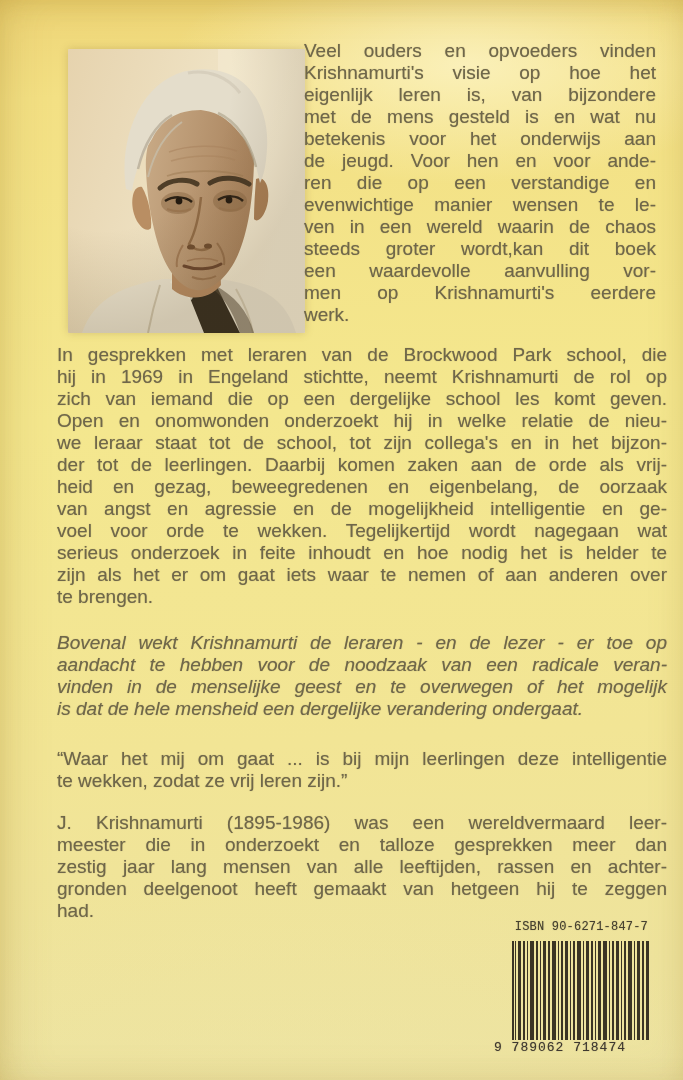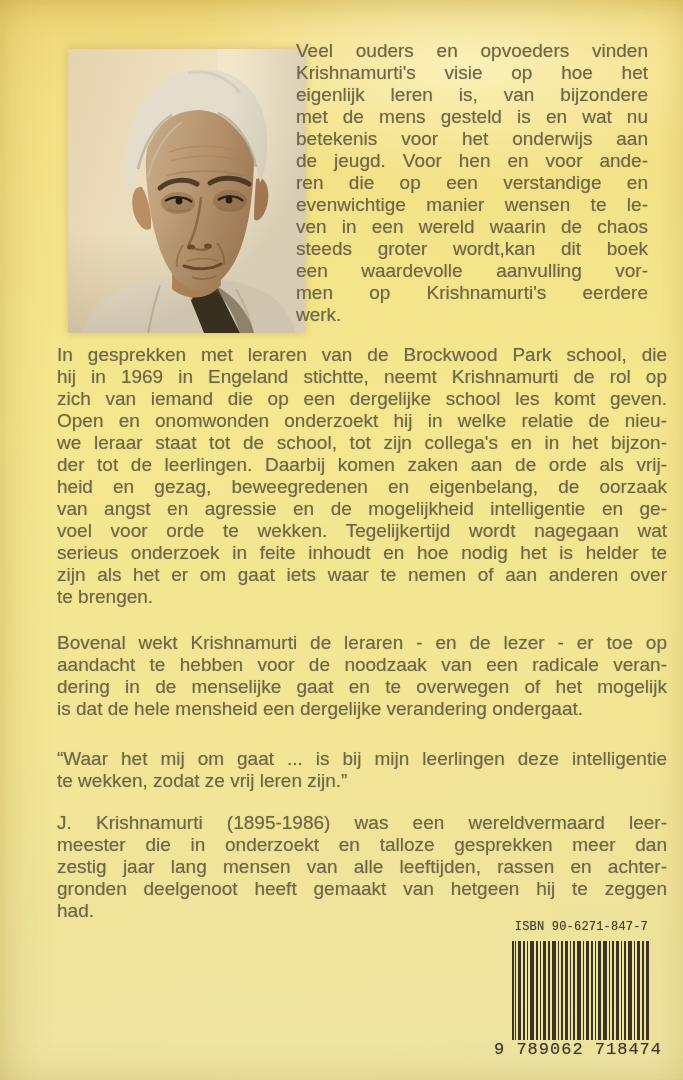--- a/index.html
+++ b/index.html
@@ -26,23 +26,23 @@
     line-height:22px;
     text-shadow:0 0 1px rgba(110,100,70,0.55);
   }
   .para .line {
     text-align:justify;
     text-align-last:justify;
     white-space:nowrap;
   }
   .para .line:last-child { text-align-last:left; }
 
-  .para-intro { left:296px; top:40px;  width:352px; }
+  .para-intro { left:304px; top:40px;  width:352px; }
   .para-school{ left:57px;  top:344px; width:610px; }
-  .para-appeal{ left:57px;  top:632px; width:610px; }
+  .para-appeal{ left:57px;  top:632px; width:610px;font-style:italic; }
   .para-quote { left:57px;  top:748px; width:610px; }
   .para-bio   { left:57px;  top:812px; width:610px; }
 
   .photo {
     position:absolute;
     left:68px; top:49px; width:237px; height:284px;
     box-shadow:0 0 8px rgba(130,105,50,0.28);
     border-radius:1px;
     overflow:hidden;
   }
@@ -62,21 +62,21 @@
   .barcode {
     position:absolute;
     left:512px; top:941px; width:137px; height:99px;
   }
   .barcode svg { display:block; width:100%; height:100%; }
 
   .barcode-digits {
     position:absolute;
     left:494px; top:1040px; width:158px;
     font-family:"Liberation Mono", monospace;
-    font-size:17px;
+    font-size:13px;
     letter-spacing:1px;
     color:#3f3930;
     white-space:nowrap;
     text-shadow:0 0 1px rgba(63,57,48,0.5);
   }
 </style>
 </head>
 <body>
 
 <div class="cover">
@@ -180,21 +180,21 @@
       <div class="line">heid en gezag, beweegredenen en eigenbelang, de oorzaak</div>
       <div class="line">van angst en agressie en de mogelijkheid intelligentie en ge-</div>
       <div class="line">voel voor orde te wekken. Tegelijkertijd wordt nagegaan wat</div>
       <div class="line">serieus onderzoek in feite inhoudt en hoe nodig het is helder te</div>
       <div class="line">zijn als het er om gaat iets waar te nemen of aan anderen over</div>
       <div class="line">te brengen.</div>
     </div>
   <div class="para para-appeal">
       <div class="line">Bovenal wekt Krishnamurti de leraren - en de lezer - er toe op</div>
       <div class="line">aandacht te hebben voor de noodzaak van een radicale veran-</div>
-      <div class="line">dering in de menselijke gaat en te overwegen of het mogelijk</div>
+      <div class="line">vinden in de menselijke geest en te overwegen of het mogelijk</div>
       <div class="line">is dat de hele mensheid een dergelijke verandering ondergaat.</div>
     </div>
   <div class="para para-quote">
       <div class="line">“Waar het mij om gaat ... is bij mijn leerlingen deze intelligentie</div>
       <div class="line">te wekken, zodat ze vrij leren zijn.”</div>
     </div>
   <div class="para para-bio">
       <div class="line">J. Krishnamurti (1895-1986) was een wereldvermaard leer-</div>
       <div class="line">meester die in onderzoekt en talloze gesprekken meer dan</div>
       <div class="line">zestig jaar lang mensen van alle leeftijden, rassen en achter-</div>

